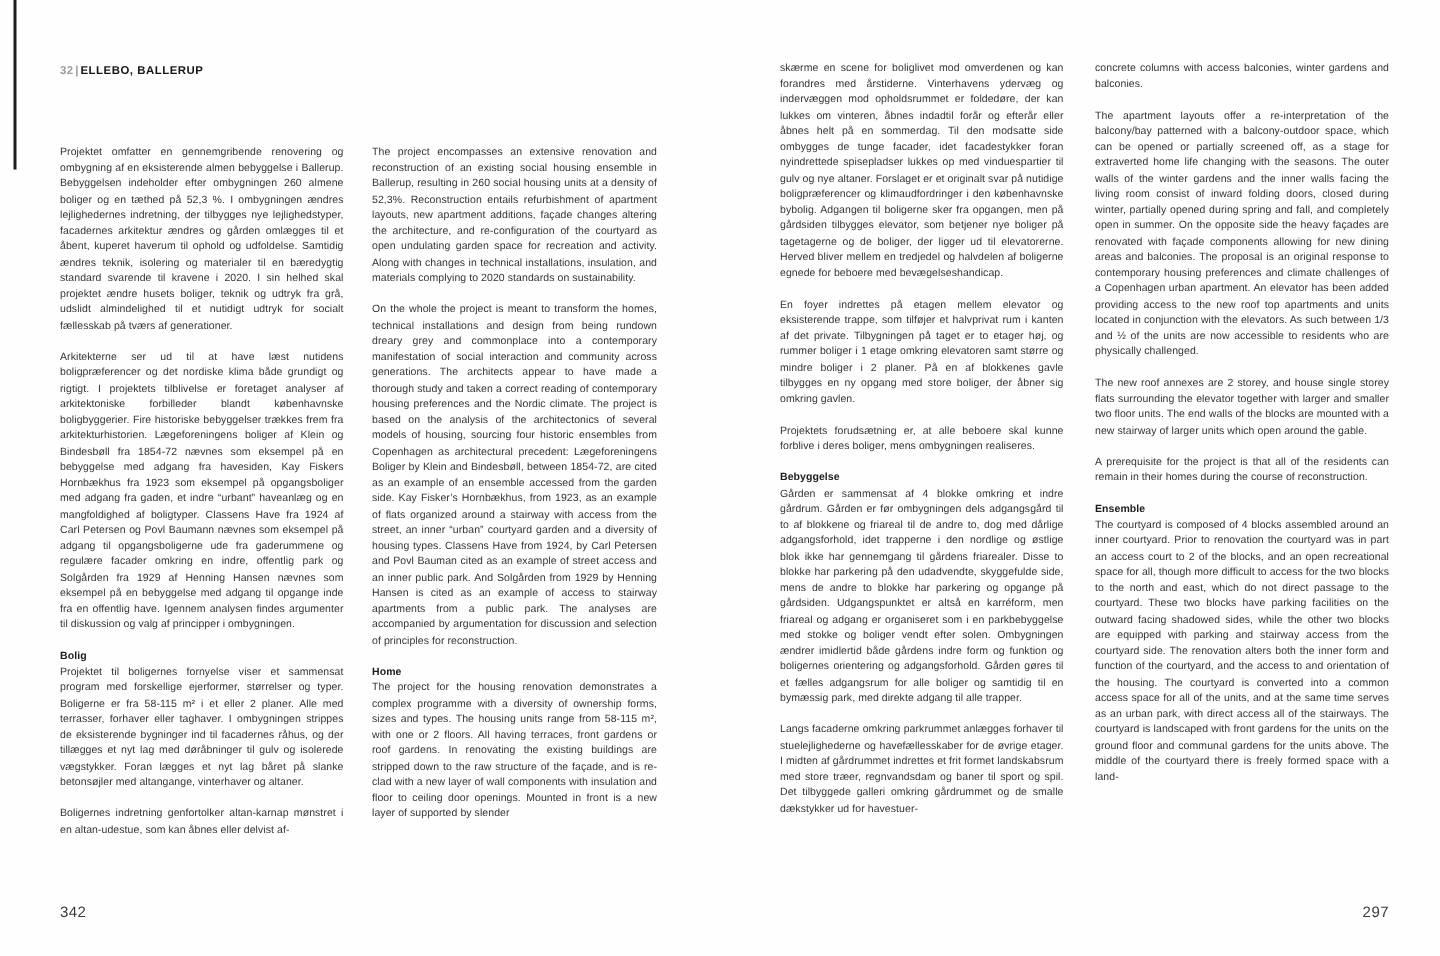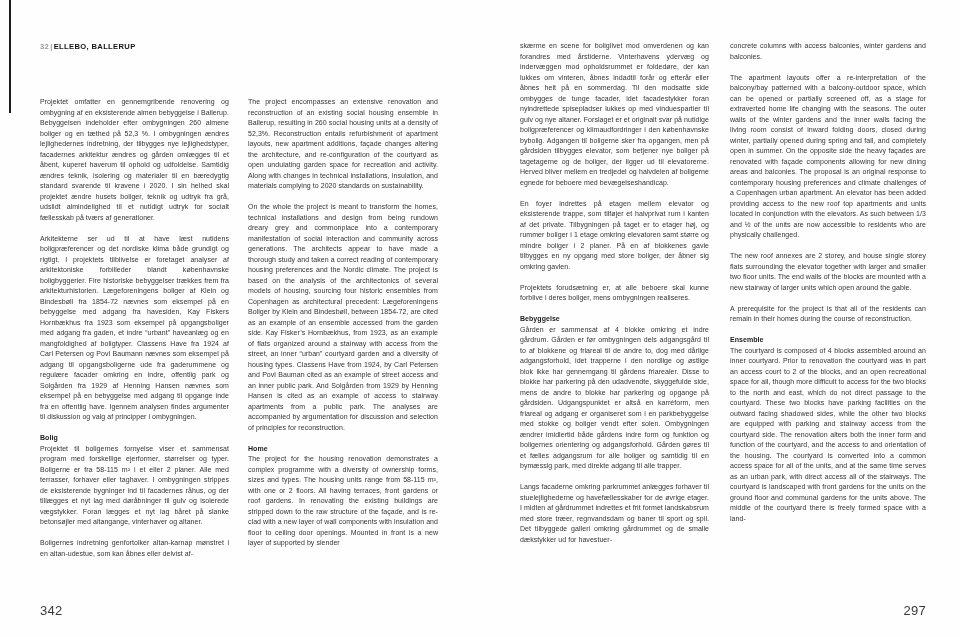--- a/index.html
+++ b/index.html
@@ -40,21 +40,21 @@
     margin: 0; padding: 0;
     font-size: 7px; line-height: 10.5px;
     font-weight: bold; color: #1c1c1c;
   }
   #col-0 { left: 40px;  top: 97px; }
   #col-1 { left: 248px; top: 97px; width: 190px; }
   #col-2 { left: 520px; top: 41px; }
   #col-3 { left: 730px; top: 41px; width: 196px; }
   .page-number {
     position: absolute; top: 603px;
-    font-size: 13px; color: #3a3a3a;
+    font-size: 10px; color: #3a3a3a;
     letter-spacing: 0.3px;
   }
   .page-number.left { left: 40px; }
   .page-number.right { left: 730px; width: 196px; text-align: right; }
 </style>
 </head>
 <body>
 
 <div class="spread">
 

